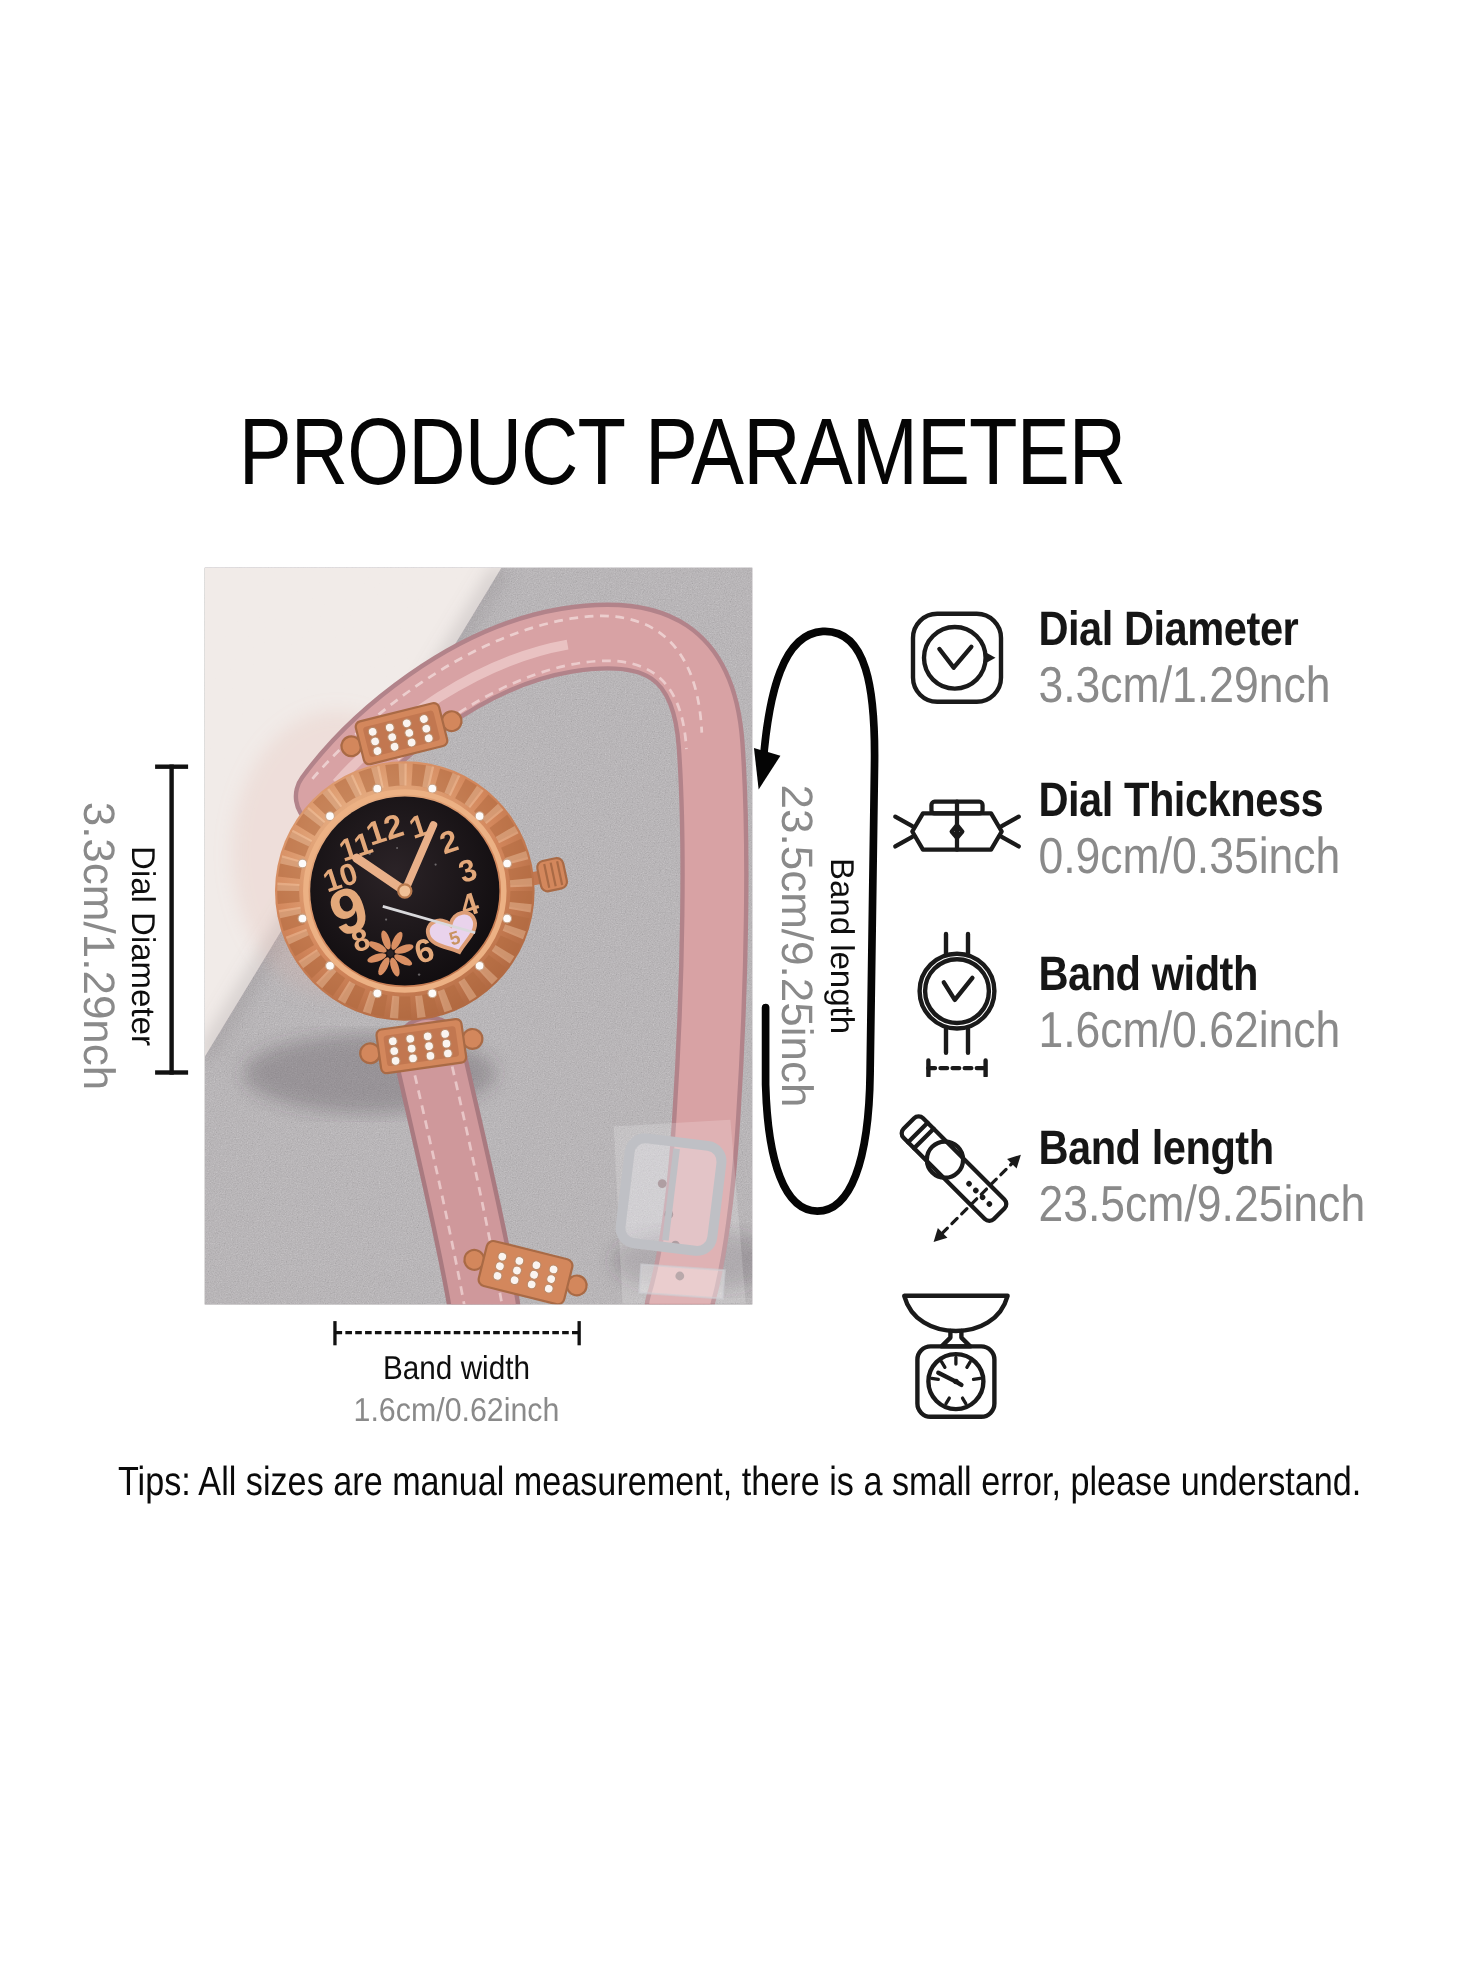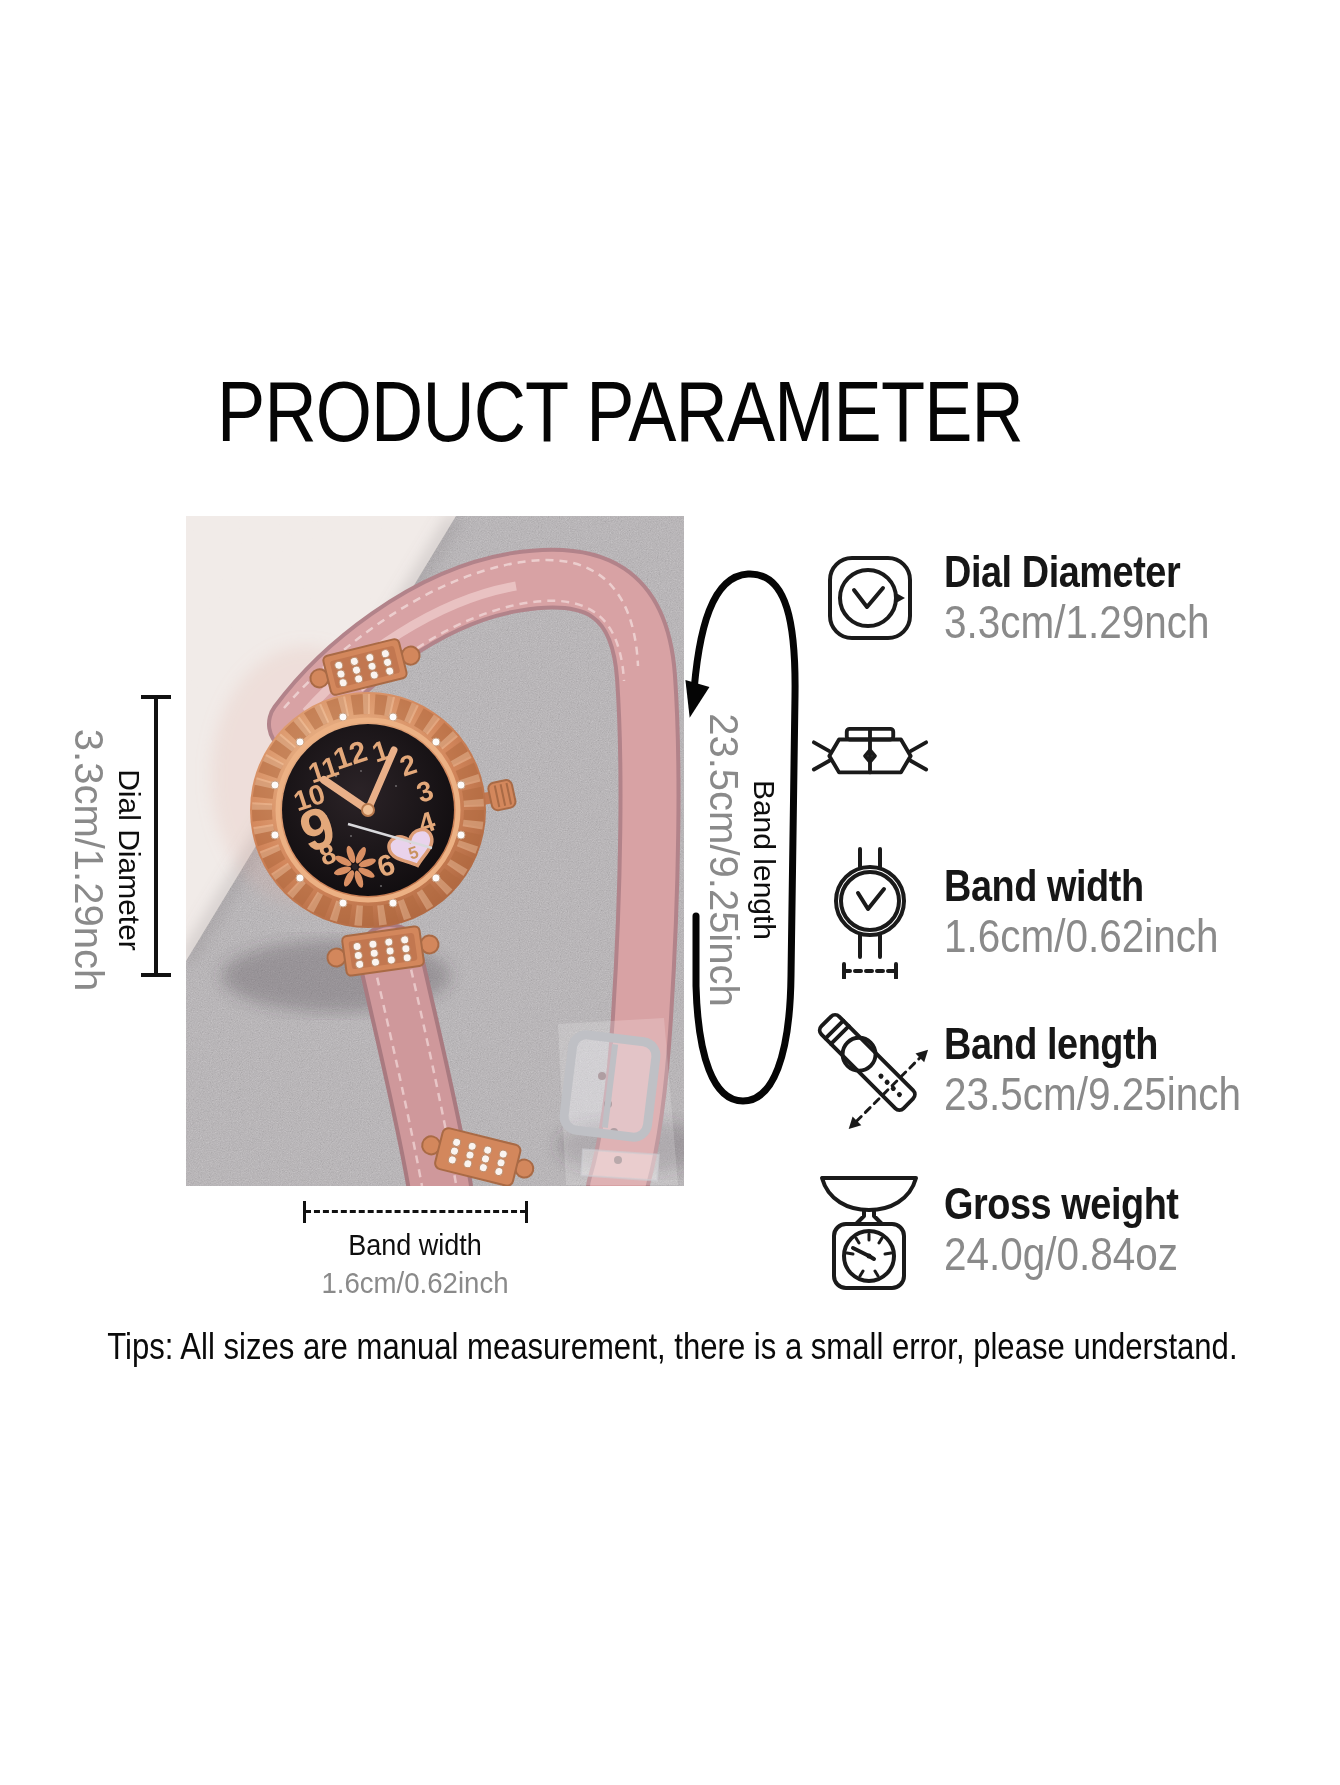--- a/index.html
+++ b/index.html
@@ -313,20 +313,24 @@
       <rect x="38" y="3" width="48" height="11" rx="3"></rect>
       <path d="M30 14 H94 L104 31 L94 48 H30 L20 31 Z"></path>
       <line x1="62" y1="3" x2="62" y2="48"></line>
       <path d="M62 25 l5 6 -5 6 -5 -6 z"></path>
       <path d="M20 26 L4 17"></path>
         <path d="M20 36 L4 45"></path>
       <path d="M104 26 L120 17"></path>
         <path d="M104 36 L120 45"></path>
     </svg>
   </div>
+  <div class="p-text">
+    <div class="p-label">Dial Thickness</div>
+    <div class="p-value">0.9cm/0.35inch</div>
+  </div>
 </div>
 
 <div class="param-row" style="top:852px">
   <div class="p-icon">
     <svg class="picon" width="96" height="134" viewBox="0 0 96 134">
       <circle cx="48" cy="56" r="34"></circle>
       <circle cx="48" cy="56" r="29"></circle>
       <path d="M36 48 L46 64 L62 44"></path>
       <path d="M38 22 V4 M58 22 V4 M38 90 V112 M58 90 V112"></path>
       <path d="M22 126 H74" stroke-dasharray="6 5"></path>
@@ -378,19 +382,15 @@
         <path d="M40 68 l3 5"></path>
           <path d="M31 83 l6 1"></path>
         <path d="M44 106 l3 -5"></path>
           <path d="M62 106 l-3 -5"></path>
       </g>
       <path d="M53 86 L37 78" stroke-width="4"></path>
       <path d="M53 86 L58 89" stroke-width="4"></path>
       <circle cx="53" cy="86" r="2.5" fill="#1a1a1a" stroke="none"></circle>
     </svg>
   </div>
-  <div class="p-text">
-    <div class="p-label">Gross weight</div>
-    <div class="p-value">24.0g/0.84oz</div>
-  </div>
 </div>
 
 <div class="tips">Tips: All sizes are manual measurement, there is a small error, please understand.</div>
 
 </body></html>

